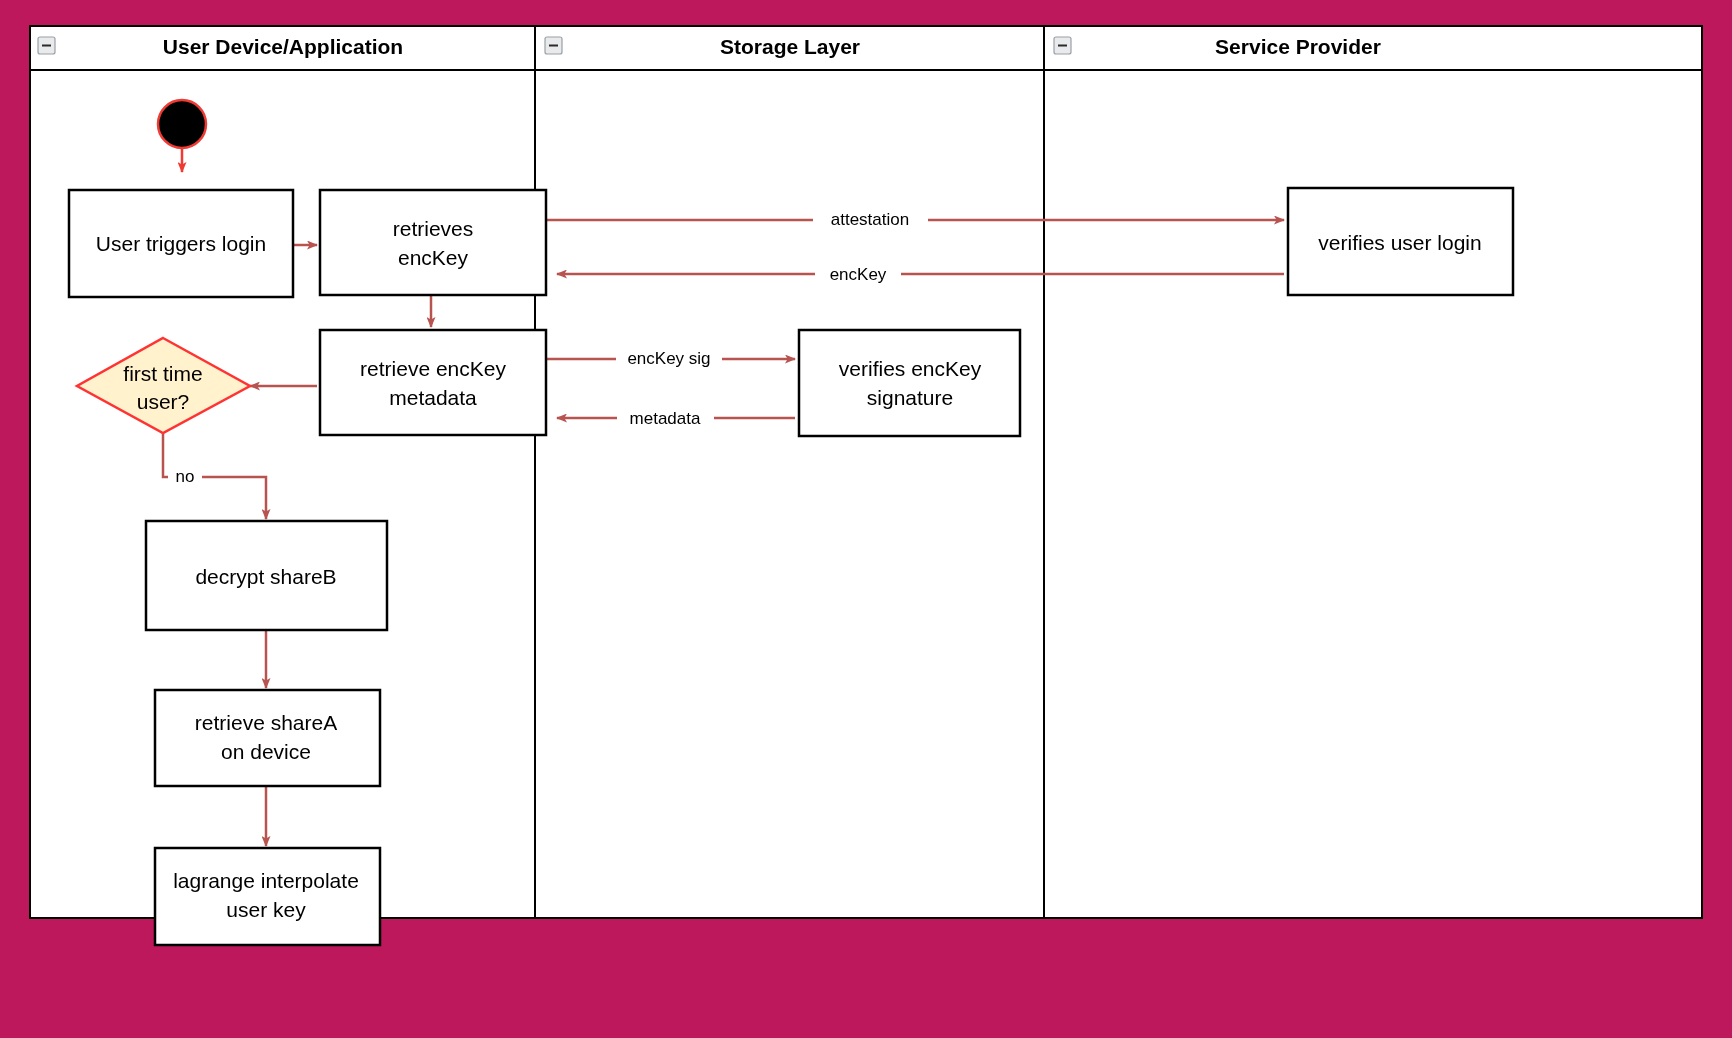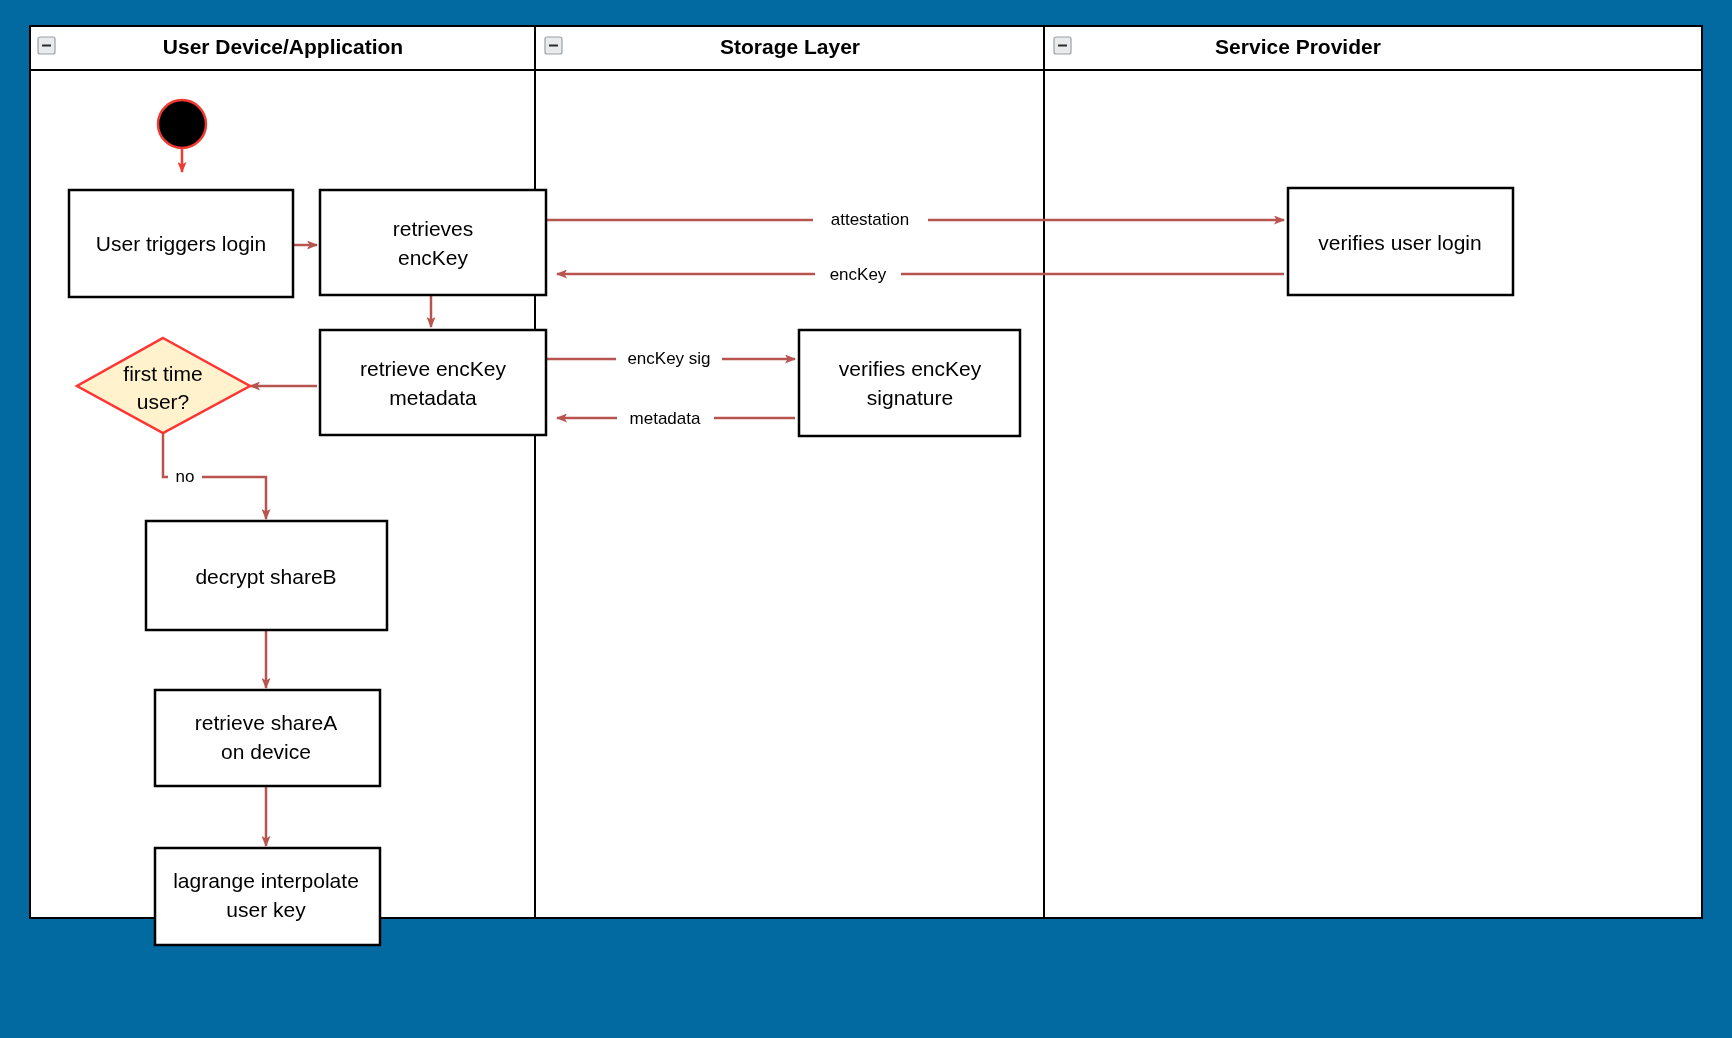--- a/index.html
+++ b/index.html
@@ -5,21 +5,21 @@
   html, body {
     margin: 0;
     padding: 0;
     background: #ffffff;
     font-family: "Liberation Sans", sans-serif;
   }
   #canvas {
     position: relative;
     width: 1732px;
     height: 1038px;
-    background: #0369a1;
+    background: #be185d;
     overflow: hidden;
   }
   svg.diagram {
     position: absolute;
     left: 0;
     top: 0;
     width: 1732px;
     height: 1038px;
   }
   .lane-header-title {

